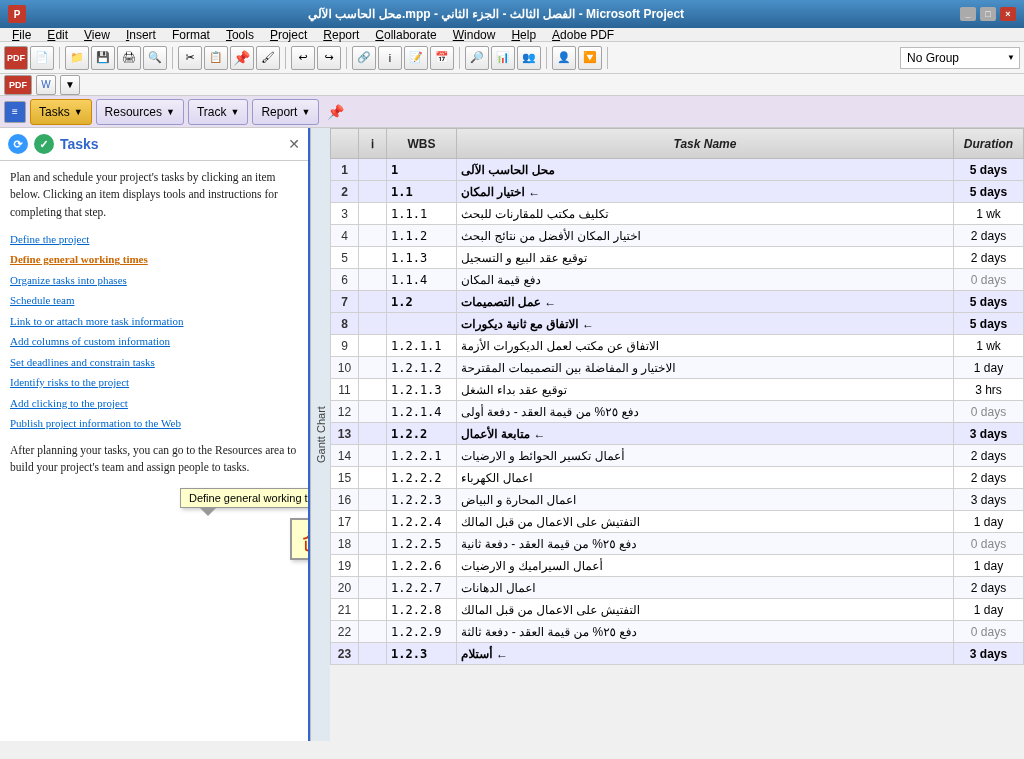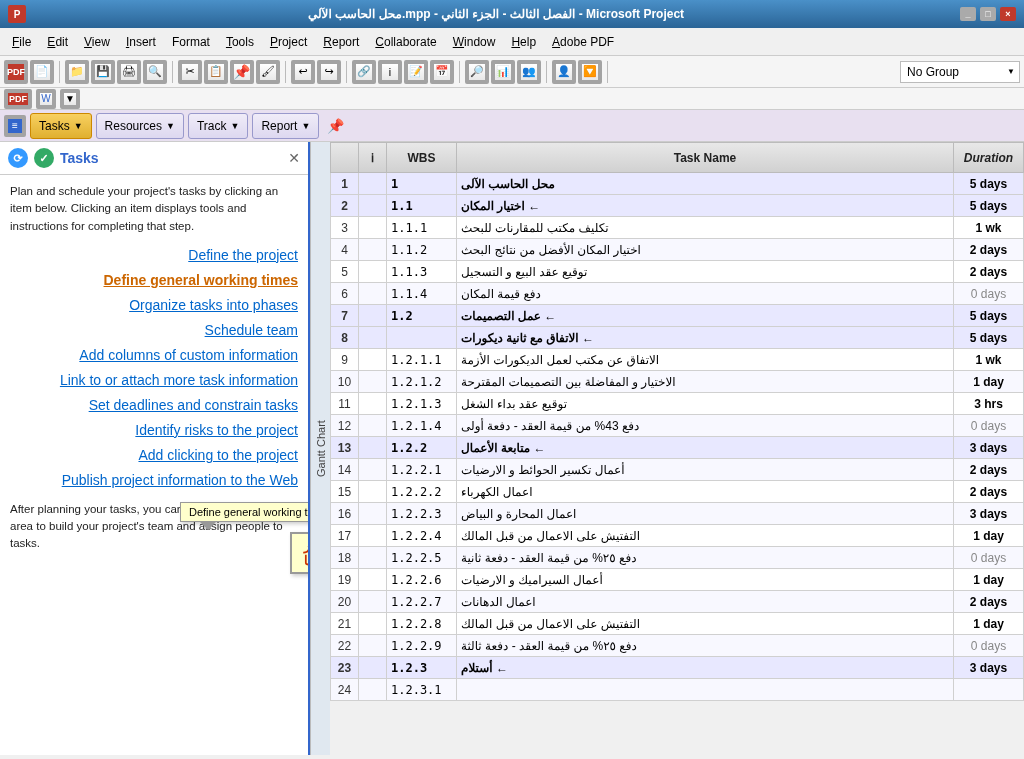--- a/index.html
+++ b/index.html
@@ -33,21 +33,21 @@
       font-size: 9px;
       display: flex; align-items: center; justify-content: center;
       cursor: pointer;
       color: white;
     }
 
     
     #menu-bar {
       background: #f0f0f0;
       border-bottom: 1px solid #ccc;
-      height: 28px;
+      height: 14px;
       display: flex;
       align-items: center;
       padding: 0 4px;
     }
     .menu-item {
       padding: 2px 8px;
       cursor: pointer;
       font-size: 12px;
       color: #000;
     }
@@ -58,21 +58,21 @@
       background: #f5f5f5;
       border-bottom: 1px solid #ccc;
       height: 32px;
       display: flex;
       align-items: center;
       padding: 2px 4px;
       gap: 2px;
     }
     .tb-btn {
       width: 24px; height: 24px;
-      border: 4px solid #a3a3a3;
+      border: 1px solid #a3a3a3;
       background: linear-gradient(to bottom, #fff, #e8e8e8);
       border-radius: 2px;
       display: flex; align-items: center; justify-content: center;
       cursor: pointer;
       font-size: 11px;
     }
     .tb-separator { width: 1px; height: 22px; background: #bbb; margin: 0 3px; }
     .tb-dropdown {
       height: 22px;
       border: 1px solid #bbb;
@@ -155,30 +155,30 @@
       margin-left: auto;
       cursor: pointer;
       font-size: 14px;
       color: #666;
     }
     #left-panel-content {
       padding: 8px 10px;
       font-size: 11.5px;
       color: #222;
       line-height: 1.5;
+      font-family: Liberation Serif, serif;
     }
     .panel-desc { margin-bottom: 10px; }
     .panel-link {
       color: #0066cc;
       text-decoration: underline;
       cursor: pointer;
       display: block;
       margin-bottom: 4px;
-      font-size: 14px;
-      text-align: right;
+      font-size: 11px;
     }
     .panel-link.highlighted { color: #cc6600; font-weight: bold; }
     .panel-footer {
       margin-top: 10px;
       font-size: 11.5px;
       color: #222;
     }
 
     
     #tooltip-bubble {
@@ -254,21 +254,21 @@
     }
     tbody tr:nth-child(even) { background: #f8f8ff; }
     tbody td {
       border: 1px solid #d0d0d0;
       padding: 1px 4px;
       white-space: nowrap;
     }
     td.row-num { text-align: center; width: 28px; color: #333; }
     td.wbs { text-align: left; font-family: monospace; }
     td.task-name { direction: rtl; text-align: left; min-width: 250px; }
-    td.duration { text-align: center; font-weight: bold; width: 70px; }
+    td.duration { text-align: center; font-weight: normal; width: 70px; }
     .bold-row td { font-weight: bold; background: #e8e8ff !important; }
 
     
     .gantt-chart-label {
       writing-mode: vertical-rl;
       text-orientation: mixed;
       transform: rotate(180deg);
       background: #e0e8f0;
       padding: 4px 2px;
       font-size: 11px;
@@ -381,22 +381,22 @@
       <div class="panel-icon" style="background:#33aa66;">✓</div>
       <div class="panel-title">Tasks</div>
       <div class="close-btn">✕</div>
     </div>
     <div id="left-panel-content">
       <p class="panel-desc">Plan and schedule your project's tasks by clicking an item below. Clicking an item displays tools and instructions for completing that step.</p>
       <a class="panel-link">Define the project</a>
       <a class="panel-link highlighted">Define general working times</a>
       <a class="panel-link">Organize tasks into phases</a>
       <a class="panel-link">Schedule team</a>
+      <a class="panel-link">Link to or attach more task information</a>
       <a class="panel-link">Add columns of custom information</a>
-      <a class="panel-link">Link to or attach more task information</a>
       <a class="panel-link">Set deadlines and constrain tasks</a>
       <a class="panel-link">Identify risks to the project</a>
       <a class="panel-link">Add clicking to the project</a>
       <a class="panel-link">Publish project information to the Web</a>
       <p class="panel-footer">After planning your tasks, you can go to the Resources area to build your project's team and assign people to tasks.</p>
     </div>
 
     <div id="tooltip-bubble">
       <div id="tooltip-box">Define general working times</div>
       <div id="tooltip-arrow"></div>
@@ -409,21 +409,21 @@
 
       <div class="gantt-chart-label">Gantt Chart</div>
 
       <div id="task-table">
         <table>
           <thead>
             <tr>
               <th style="width:28px;"></th>
               <th style="width:28px;">ℹ</th>
               <th style="width:70px;">WBS</th>
-              <th style="min-width:250px; direction:rtl;">Task Name</th>
+              <th style="min-width:250px; direction:rtl;font-style:italic;">Task Name</th>
               <th style="width:70px;font-style:italic;">Duration</th>
             </tr>
           </thead>
           <tbody id="table-body">
           <tr class="bold-row">
                 <td class="row-num">1</td>
                 <td style="text-align: center; width: 28px;"></td>
                 <td class="wbs" style="font-weight: bold;">1</td>
                 <td class="task-name"><span style="font-weight:bold;">محل الحاسب الآلى</span></td>
                 <td class="duration">5 days</td>
@@ -495,21 +495,21 @@
                 <td class="row-num">11</td>
                 <td style="text-align: center; width: 28px;"></td>
                 <td class="wbs">1.2.1.3</td>
                 <td class="task-name">توقيع عقد بداء الشغل</td>
                 <td class="duration">3 hrs</td>
               </tr>
               <tr>
                 <td class="row-num">12</td>
                 <td style="text-align: center; width: 28px;"></td>
                 <td class="wbs">1.2.1.4</td>
-                <td class="task-name">دفع 43% من قيمة العقد - دفعة أولى</td>
+                <td class="task-name">دفع ٢٥% من قيمة العقد - دفعة أولى</td>
                 <td class="duration" style="color: rgb(136, 136, 136); font-weight: normal;">0 days</td>
               </tr>
               <tr class="bold-row">
                 <td class="row-num">13</td>
                 <td style="text-align: center; width: 28px;"></td>
                 <td class="wbs">1.2.2</td>
                 <td class="task-name"><span style="font-weight:bold;">← متابعة الأعمال</span></td>
                 <td class="duration">3 days</td>
               </tr>
               <tr>
@@ -574,27 +574,20 @@
                 <td class="wbs">1.2.2.9</td>
                 <td class="task-name">دفع ٢٥% من قيمة العقد - دفعة ثالثة</td>
                 <td class="duration" style="color: rgb(136, 136, 136); font-weight: normal;">0 days</td>
               </tr>
               <tr class="bold-row">
                 <td class="row-num">23</td>
                 <td style="text-align: center; width: 28px;"></td>
                 <td class="wbs">1.2.3</td>
                 <td class="task-name"><span style="font-weight:bold;">← أستلام</span></td>
                 <td class="duration">3 days</td>
-              </tr>
-              <tr>
-                <td class="row-num">24</td>
-                <td style="text-align: center; width: 28px;"></td>
-                <td class="wbs">1.2.3.1</td>
-                <td class="task-name"></td>
-                <td class="duration"></td>
               </tr>
             </tbody>
         </table>
       </div>
     </div>
   </div>
 
 </div>
 
 </body></html>

